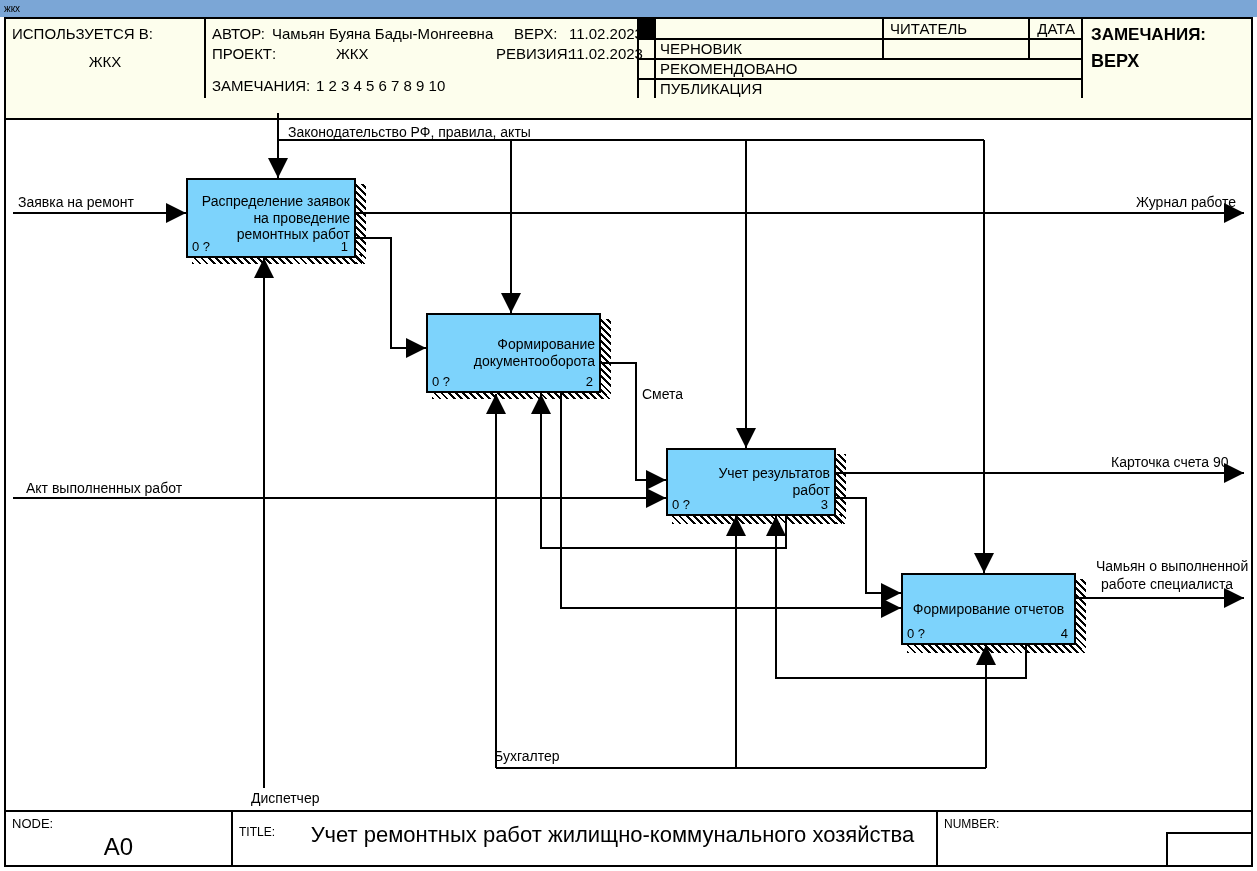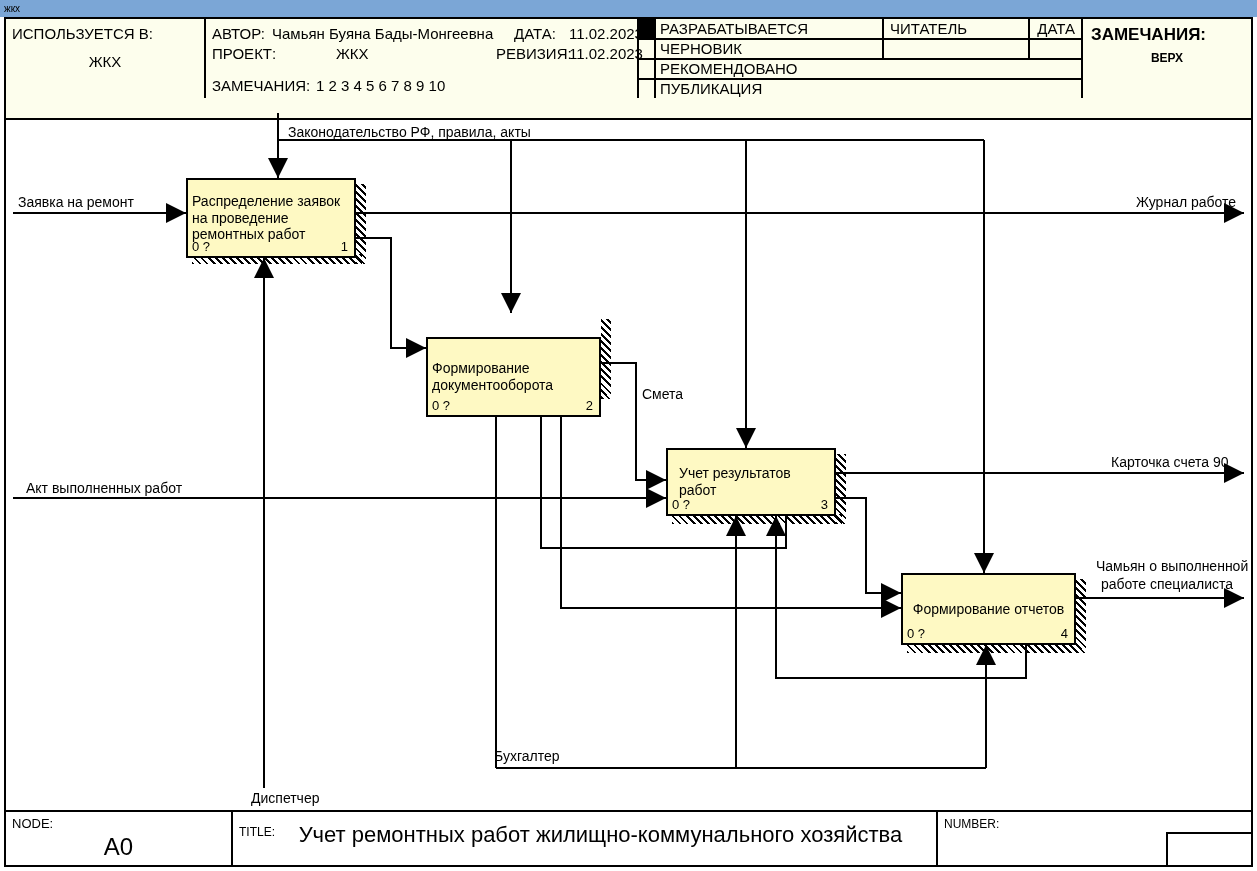--- a/index.html
+++ b/index.html
@@ -70,23 +70,23 @@
   .canvas {
     position:absolute; left:0; top:79px; right:0; bottom:55px;
   }
   .txt { position:absolute; font-size:14px; white-space:nowrap; }
   .blk-wrap { position:absolute; }
   .shadowpat {
     position:absolute;
     background-image: repeating-linear-gradient(45deg,#000 0,#000 2px,transparent 2px,transparent 5px);
   }
   .blk-box {
-    position:absolute; background:#fef9c3; border:2px solid #000; box-sizing:border-box;
+    position:absolute; background:#7dd3fc; border:2px solid #000; box-sizing:border-box;
     display:flex; flex-direction:column; justify-content:center; align-items:center;
-    text-align:left; font-size:14px; padding:4px;
+    text-align:right; font-size:14px; padding:4px;
   }
   .blk-box .idx-l { position:absolute; left:4px; bottom:2px; font-size:13px;}
   .blk-box .idx-r { position:absolute; right:6px; bottom:2px; font-size:13px;}
   
   svg.lines { position:absolute; left:0; top:0; width:100%; height:100%; pointer-events:none; }
 </style>
 </head>
 <body>
 
 <div class="page">
@@ -100,56 +100,55 @@
       <div class="vline" style="left:631px; top:0; height:79px;"></div>
       <div class="vline" style="left:648px; top:0; height:79px;"></div>
       <div class="vline" style="left:876px; top:0; height:40px;"></div>
       <div class="vline" style="left:1022px; top:0; height:40px;"></div>
 
       <div class="cell" style="left:6px; top:6px;">ИСПОЛЬЗУЕТСЯ В:</div>
       <div class="cell" style="left:0; top:34px; width:198px; text-align:center; font-weight:normal;">ЖКХ</div>
 
       <div class="cell" style="left:206px; top:6px;">АВТОР:</div>
       <div class="cell" style="left:266px; top:6px;">Чамьян Буяна Бады-Монгеевна</div>
-      <div class="cell" style="left:508px; top:6px;">ДАТА:</div>
+      <div class="cell" style="left:508px; top:6px;">ВЕРХ:</div>
       <div class="cell" style="left:563px; top:6px;">11.02.2023</div>
 
       <div class="cell" style="left:206px; top:26px;">ПРОЕКТ:</div>
       <div class="cell" style="left:330px; top:26px;">ЖКХ</div>
       <div class="cell" style="left:490px; top:26px;">РЕВИЗИЯ:</div>
       <div class="cell" style="left:563px; top:26px;">11.02.2023</div>
 
       <div class="cell" style="left:206px; top:58px;">ЗАМЕЧАНИЯ:</div>
       <div class="cell" style="left:310px; top:58px;">1 2 3 4 5 6 7 8 9 10</div>
 
       <div class="black-square" style="left:633px; top:0; width:15px; height:20px;"></div>
 
       <div class="status-tbl">
         <div class="hline" style="left:0; right:0; top:19px;"></div>
         <div class="hline" style="left:0; right:0; top:39px;"></div>
         <div class="hline" style="left:0; right:0; top:59px;"></div>
         <div class="row" style="top:0;">
-          <div style="left:17px; width:226px;">РАЗРАБАТЫВАЕТСЯ</div>
           <div style="left:247px; width:146px;">ЧИТАТЕЛЬ</div>
           <div style="left:393px; width:49px; text-align:right; padding-right:6px;">ДАТА</div>
         </div>
         <div class="row" style="top:20px;">
           <div style="left:17px;">ЧЕРНОВИК</div>
         </div>
         <div class="row" style="top:40px;">
           <div style="left:17px;">РЕКОМЕНДОВАНО</div>
         </div>
         <div class="row" style="top:60px;">
           <div style="left:17px;">ПУБЛИКАЦИЯ</div>
         </div>
       </div>
 
       <div class="context-box">
         <div style="font-size:17px;">ЗАМЕЧАНИЯ:</div>
-        <div style="text-align:center; font-size:12px; margin-top:6px;">ВЕРХ</div>
+        <div style="font-size:18px; margin-top:6px;">ВЕРХ</div>
       </div>
     </div>
 
     <div class="canvas">
 
       <svg class="lines" viewBox="0 0 1245 712">
         <defs>
           <marker id="arr" markerWidth="12" markerHeight="12" refX="10" refY="5" orient="auto">
             <path d="M0,0 L10,5 L0,10 z" fill="#000"></path>
           </marker>
@@ -211,21 +210,21 @@
         <div class="blk-box" style="left:0; top:0; width:170px; height:80px;">
           <div style="line-height:1.2;">Распределение заявок на проведение ремонтных работ</div>
           <div class="idx-l">0 ?</div>
           <div class="idx-r">1</div>
         </div>
       </div>
 
       <div class="blk-wrap" style="left:420px; top:215px; width:181px; height:86px;">
         <div class="shadowpat" style="left:6px; top:76px; width:175px; height:10px;"></div>
         <div class="shadowpat" style="left:175px; top:6px; width:10px; height:80px;"></div>
-        <div class="blk-box" style="left:0; top:0; width:175px; height:80px;margin-top:24px;">
+        <div class="blk-box" style="left:0; top:0; width:175px; height:80px;">
           <div style="line-height:1.2;">Формирование документооборота</div>
           <div class="idx-l">0 ?</div>
           <div class="idx-r">2</div>
         </div>
       </div>
 
       <div class="blk-wrap" style="left:660px; top:350px; width:176px; height:76px;">
         <div class="shadowpat" style="left:6px; top:66px; width:170px; height:10px;"></div>
         <div class="shadowpat" style="left:170px; top:6px; width:10px; height:70px;"></div>
         <div class="blk-box" style="left:0; top:0; width:170px; height:68px;padding-left:11px;">
@@ -252,21 +251,21 @@
       <div class="vline" style="left:930px; top:0; height:55px;"></div>
       <div class="vline" style="left:1160px; top:20px; height:35px;"></div>
       <div class="hline" style="left:1160px; right:0; top:20px;"></div>
 
       <div class="f-cell" style="left:0; width:225px;">
         <span>NODE:</span>
         <div style="text-align:center; font-size:24px; margin-top:2px;">А0</div>
       </div>
       <div class="f-cell" style="left:227px; width:703px;">
         <span style="font-size:12px;text-align:right;">TITLE:</span>
-        <span style="font-size:22px; margin-left:20px; position:relative; top:6px;">Учет ремонтных работ жилищно-коммунального хозяйства</span>
+        <span style="font-size:22px; margin-left:32px; position:relative; top:6px;">Учет ремонтных работ жилищно-коммунального хозяйства</span>
       </div>
       <div class="f-cell" style="left:932px; width:228px;">
         <span style="font-size:12px;">NUMBER:</span>
       </div>
     </div>
 
   </div>
 </div>
 
 </body></html>

